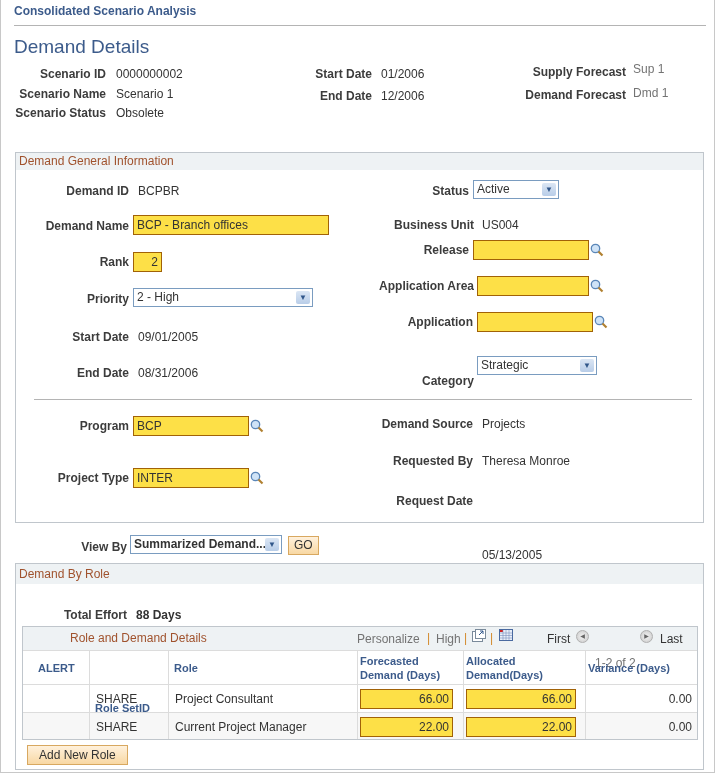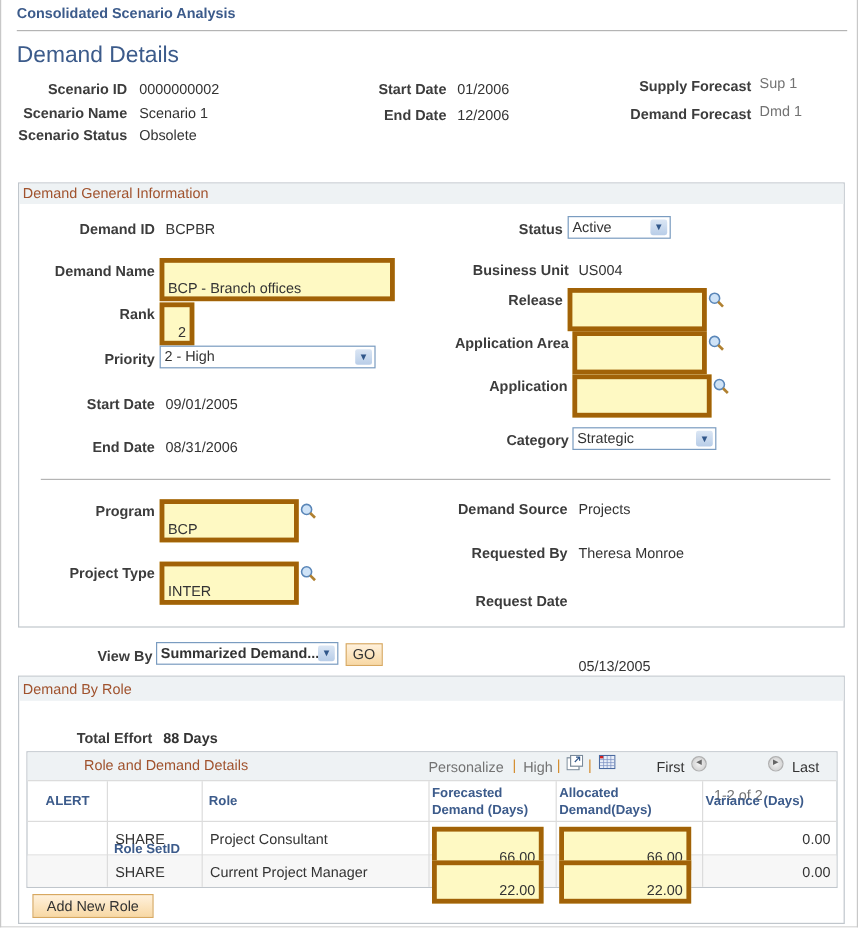--- a/index.html
+++ b/index.html
@@ -21,22 +21,22 @@
   .val { color: #333; white-space: nowrap; font-size: 12px; }
   .link { color: #737373; white-space: nowrap; font-size: 12px; text-decoration: none; }
   .section {
     border: 1px solid #c0c6cc; background: #fff;
   }
   .section-head {
     position: absolute; left: 0; top: 0; right: 0; height: 17px;
     background: #eef2f4; color: #a0522d; font-size: 12px; padding: 1px 0 0 3px;
   }
   .txt {
-    position: absolute; height: 20px; border: 4px solid #a16207; background: #fef9c3;
-    font-family: "Liberation Sans", sans-serif; font-size: 12px; color: #333; padding: 14px 3px;
+    position: absolute; height: 20px; border: 1px solid #a16207; background: #fde047;
+    font-family: "Liberation Sans", sans-serif; font-size: 12px; color: #333; padding: 2px 3px;
   }
   .txt.right { text-align: right; }
   .sel {
     position: absolute; height: 19px; border: 1px solid #7a9cc0; background: #fff;
     font-size: 12px; color: #333; padding: 1px 3px;
   }
   .sel .arr {
     position: absolute; right: 2px; top: 2px; width: 14px; height: 13px;
     background: linear-gradient(#dbe6f4, #b8cde8); border-radius: 2px;
     color: #31578a; font-size: 8px; text-align: center; line-height: 13px;
@@ -143,21 +143,21 @@
     <line x1="8.5" y1="8.5" x2="12.5" y2="12.5" stroke="#b08030" stroke-width="2.2"></line>
   </svg>
 
 <div class="abs lbl" style="right:242px;top:315px;">Application</div>
 <div class="txt" style="left:477px;top:312px;width:116px;"></div>
 <svg class="lookup" style="left:594px;top:315px;" viewBox="0 0 14 14">
     <circle cx="5.5" cy="5.5" r="4.2" fill="#cfe3f7" stroke="#5a86b8" stroke-width="1.3"></circle>
     <line x1="8.5" y1="8.5" x2="12.5" y2="12.5" stroke="#b08030" stroke-width="2.2"></line>
   </svg>
 
-<div class="abs lbl" style="right:241px;top:360px;text-align:right;">Category</div>
+<div class="abs lbl" style="right:241px;top:374px;text-align:right;">Category</div>
 <div class="sel" style="left:477px;top:356px;width:120px;">
   <span>Strategic</span>
   <span class="arr">▼</span>
 </div>
 
 <div class="abs hr" style="left:34px;top:399px;width:658px;"></div>
 
 <div class="abs lbl" style="right:586px;top:419px;">Program</div>
 <div class="txt" style="left:133px;top:416px;width:116px;">BCP</div>
 <svg class="lookup" style="left:250px;top:419px;" viewBox="0 0 14 14">

